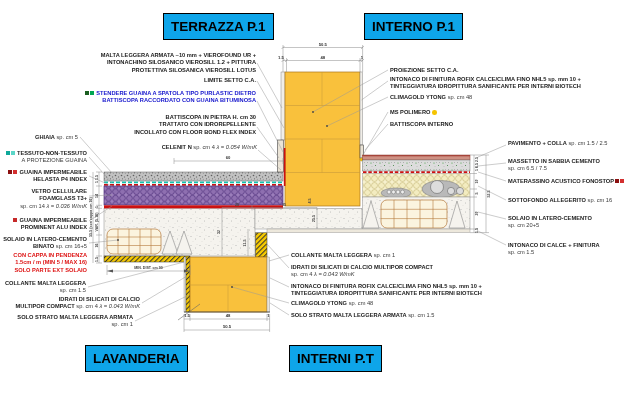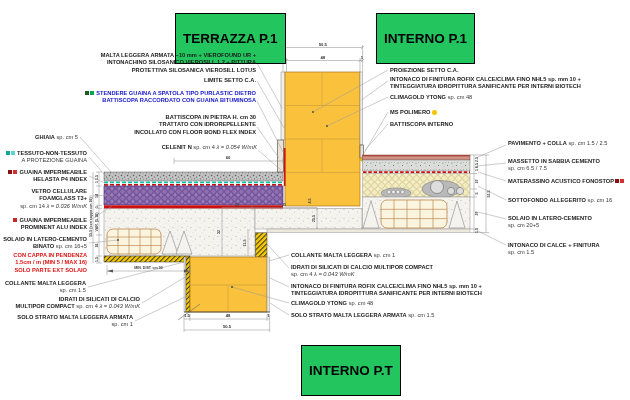--- a/index.html
+++ b/index.html
@@ -6,22 +6,22 @@
   .canvas{position:relative;width:630px;height:400px;background:#fff;overflow:hidden;
           font-family:"Liberation Sans",sans-serif;}
   svg{position:absolute;left:0;top:0;}
   .lbl{position:absolute;font-size:5.7px;font-weight:bold;color:#1a1a1a;line-height:1.28;}
   .lbl div{white-space:nowrap;}
   .ra{text-align:right;}
   .r{font-weight:normal;color:#3a3a3a;}
   .i{font-style:italic;font-weight:normal;color:#3a3a3a;}
   .blue{color:#1414cc;}
   .red{color:#dd1111;}
-  .title{position:absolute;border:1.7px solid #000;background:#22c55e;color:#000;
-         font-size:13.5px;font-weight:bold;padding:17px 7px;white-space:nowrap;margin-left:12px;}
+  .title{position:absolute;border:1.7px solid #000;background:#0ea5e9;color:#000;
+         font-size:13.5px;font-weight:bold;padding:5px 7px;white-space:nowrap;}
   .sq{display:inline-block;width:4px;height:4px;margin:0 0.5px 1px 0.5px;vertical-align:middle;}
   .sq.g1{background:#1b5e20;}.sq.g2{background:#00a651;}
   .sq.t1{background:#0fa89a;}.sq.t2{background:#5bd6c8;}
   .sq.r1{background:#8b1010;}.sq.r2{background:#d32f2f;}
   .sq.r3{background:#c62828;}
   .dot{display:inline-block;width:4.5px;height:4.5px;border-radius:50%;background:#f5c400;
        vertical-align:middle;margin-left:2px;}
   text.dim{font-size:4.2px;fill:#333;font-weight:bold;}
   text.dimS{font-size:3.6px;fill:#444;font-weight:bold;}
 </style>
@@ -276,21 +276,22 @@
     <text class="dimS" text-anchor="middle" transform="rotate(-90 477.5 181.5)" x="477.5" y="181.5">10</text>
     <text class="dimS" text-anchor="middle" transform="rotate(-90 477.5 193.5)" x="477.5" y="193.5">5</text>
     <text class="dimS" text-anchor="middle" transform="rotate(-90 477.5 213.5)" x="477.5" y="213.5">20</text>
     <text class="dimS" text-anchor="middle" transform="rotate(-90 477.5 230.5)" x="477.5" y="230.5">1.5</text>
     <text class="dimS" text-anchor="middle" transform="rotate(-90 489.8 194)" x="489.8" y="194">52.5</text>
   </g>
 </svg>
 
 <div class="title" style="left:163px;top:13px">TERRAZZA P.1</div>
 <div class="title" style="left:364px;top:13px">INTERNO P.1</div>
-<div class="title" style="left:289px;top:345px">INTERNO P.T</div>
+<div class="title" style="left:85px;top:345px">LAVANDERIA</div>
+<div class="title" style="left:289px;top:345px">INTERNI P.T</div>
 
 <div class="lbl ra" style="right:374px;top:52px">
   <div>MALTA LEGGERA ARMATA ~10 mm +  VIEROFOUND UR +</div>
   <div>INTONACHINO SILOSANICO VIEROSILL 1.2 + PITTURA</div>
   <div>PROTETTIVA SILOSANICA VIEROSILL LOTUS</div>
 </div>
 
 <div class="lbl ra" style="right:374px;top:77px">
   <div>LIMITE SETTO C.A.</div>
 </div>

